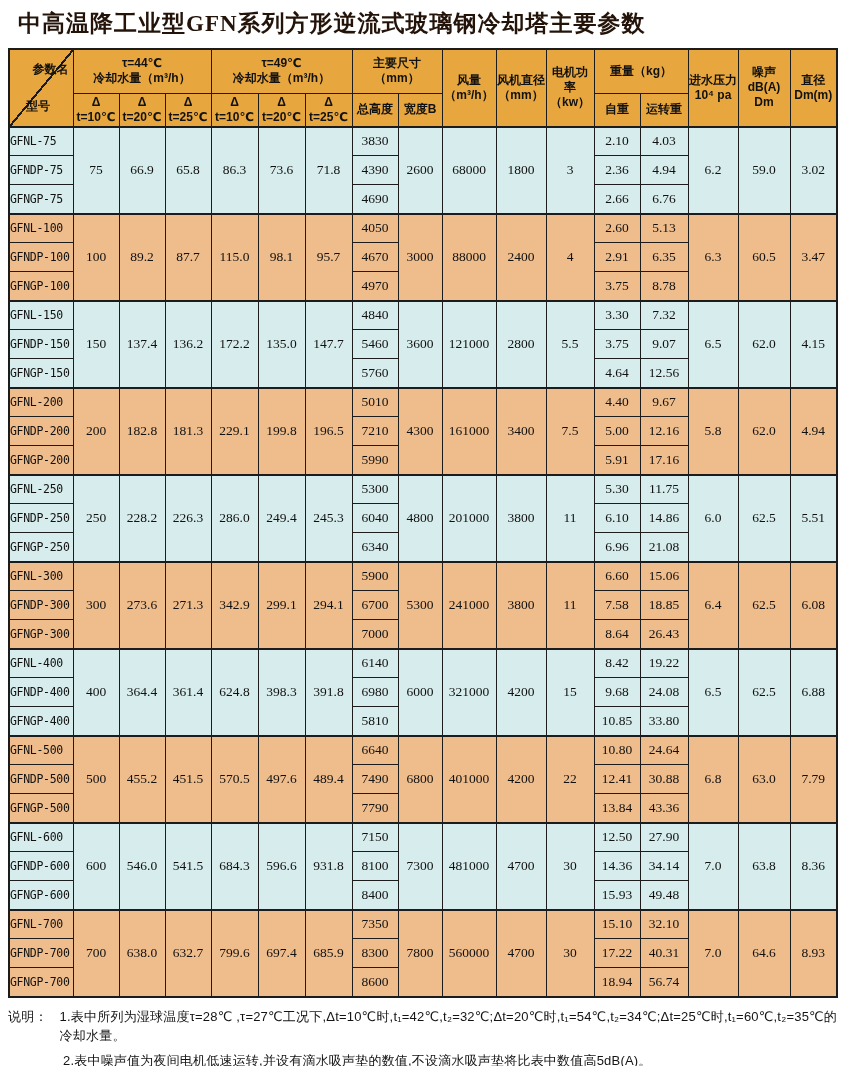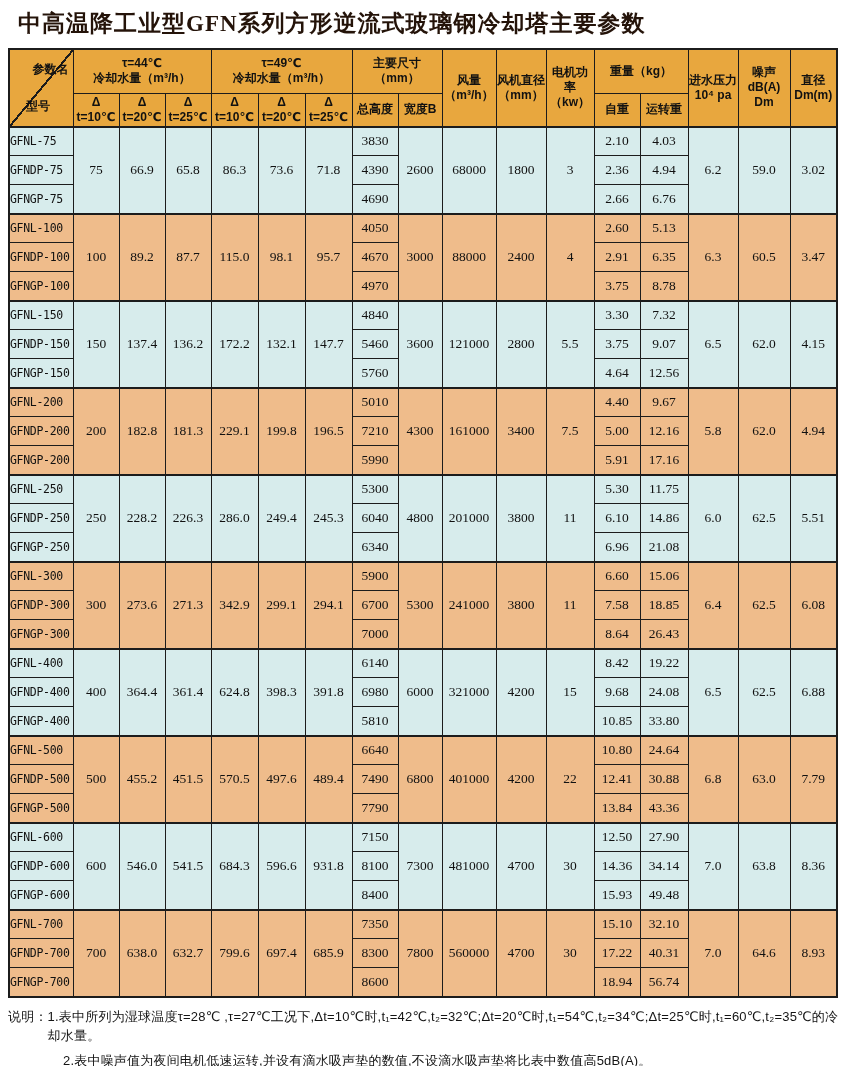--- a/index.html
+++ b/index.html
@@ -60,21 +60,21 @@
       var(--border) calc(50% + 1px),
       rgba(0,0,0,0) calc(50% + 1px));
   }
   .corner-top { position: absolute; top: 12px; right: 4px; font-size: 12px; }
   .corner-bottom { position: absolute; bottom: 12px; left: 16px; font-size: 12px; }
   .notes {
     margin-top: 9px; font-size: 13px; color: #141414;
     line-height: 1.5; letter-spacing: 0.2px;
   }
   .note-row1 { display: flex; }
-  .note-label { flex: 0 0 auto; margin-right: 0; }
+  .note-label { flex: 0 0 auto; margin-right: 12px; }
   .note-line2 { margin-left: 55px; margin-top: 5px; }
 </style>
 </head>
 <body>
 
 <div class="page">
   <h1 class="title">中高温降工业型GFN系列方形逆流式玻璃钢冷却塔主要参数</h1>
 
   <table class="spec">
     <colgroup>
@@ -216,21 +216,21 @@
           <td>4970</td>
           <td>3.75</td>
           <td>8.78</td>
         </tr>
         <tr class="g-blue group-start">
           <td class="model-cell">GFNL-150</td>
           <td rowspan="3">150</td>
           <td rowspan="3">137.4</td>
           <td rowspan="3">136.2</td>
           <td rowspan="3">172.2</td>
-          <td rowspan="3">132.1</td>
+          <td rowspan="3">135.0</td>
           <td rowspan="3">147.7</td>
           <td>4840</td>
           <td rowspan="3">3600</td>
           <td rowspan="3">121000</td>
           <td rowspan="3">2800</td>
           <td rowspan="3">5.5</td>
           <td>3.30</td>
           <td>7.32</td>
           <td rowspan="3">6.5</td>
           <td rowspan="3">62.0</td>

